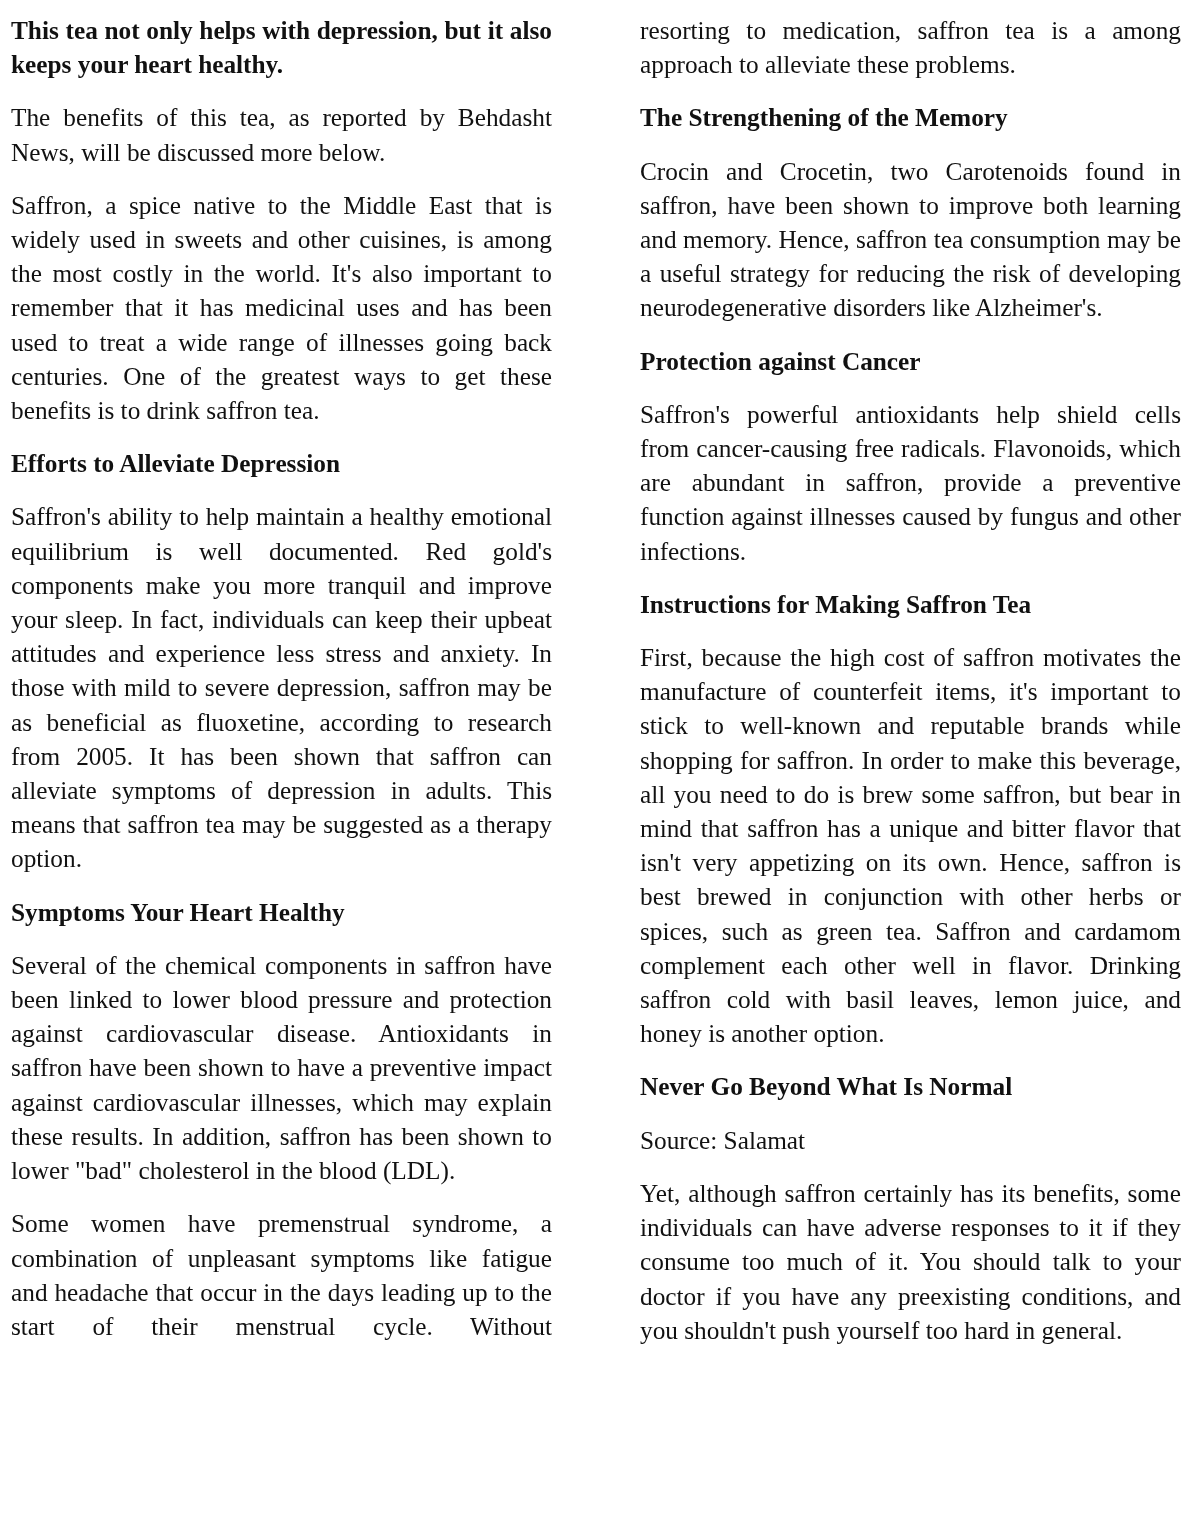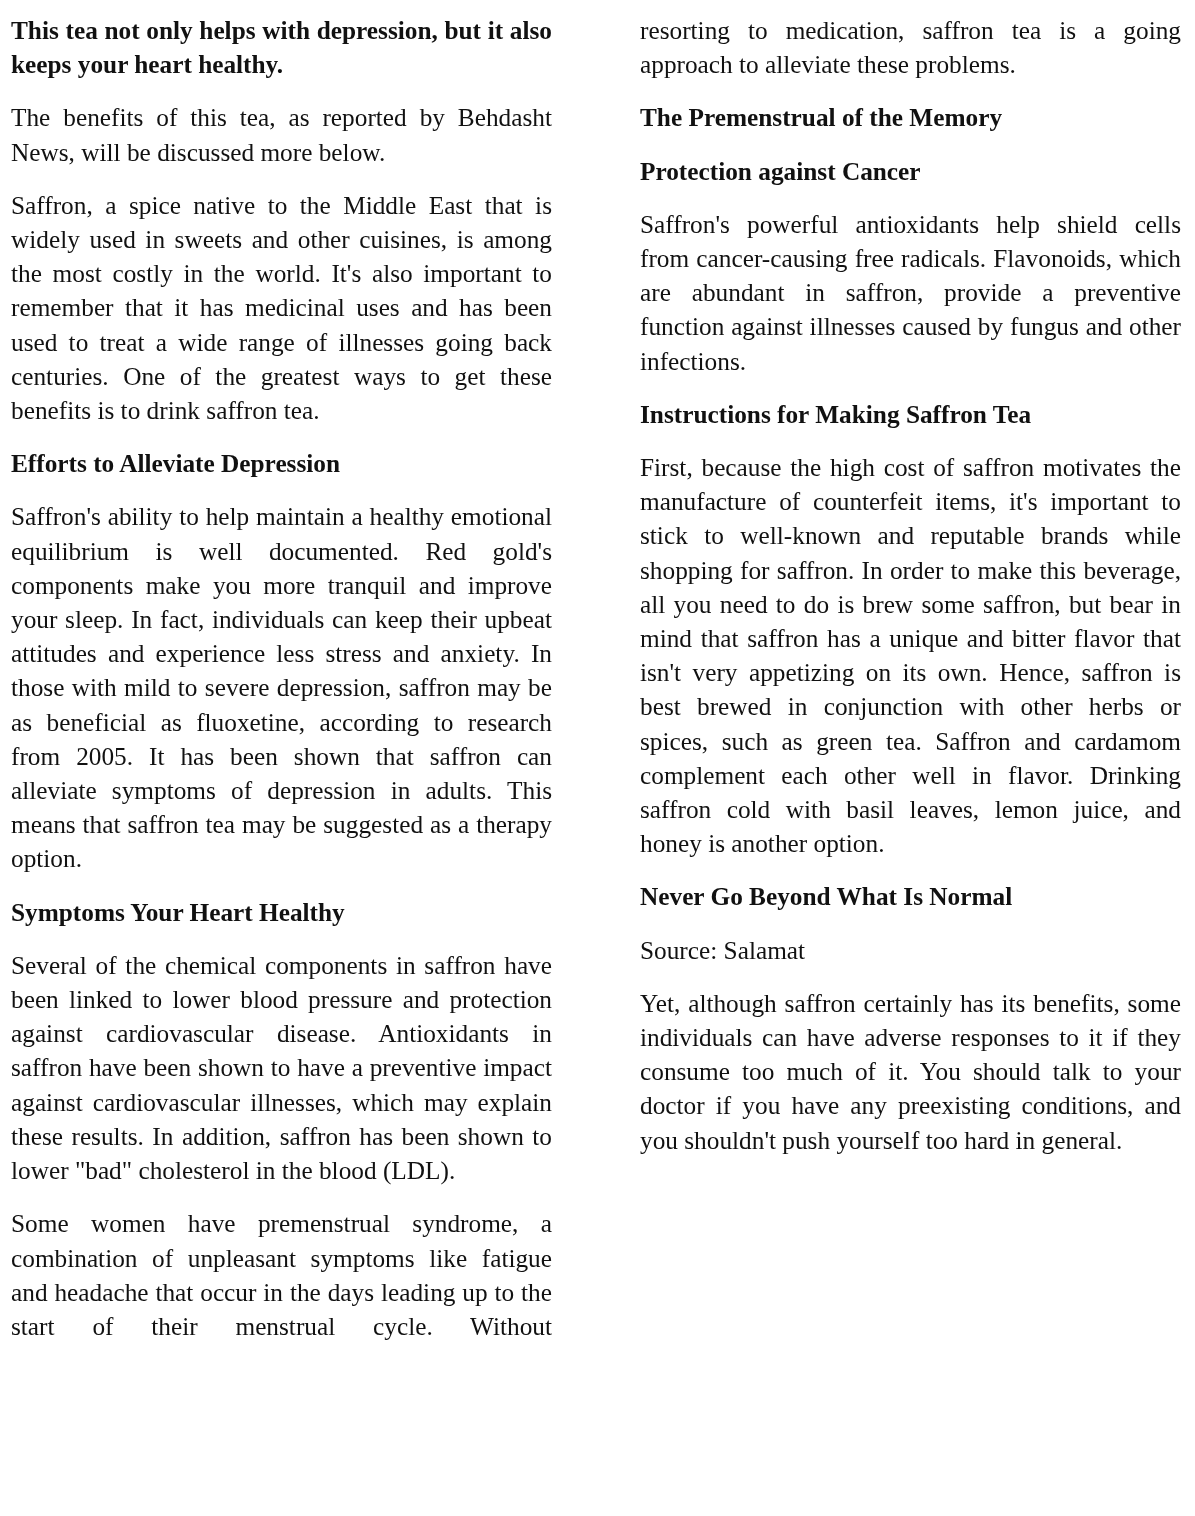--- a/index.html
+++ b/index.html
@@ -61,22 +61,23 @@
     <p>The benefits of this tea, as reported by Behdasht News, will be discussed more below.</p>
     <p>Saffron, a spice native to the Middle East that is widely used in sweets and other cuisines, is among the most costly in the world. It's also important to remember that it has medicinal uses and has been used to treat a wide range of illnesses going back centuries. One of the greatest ways to get these benefits is to drink saffron tea.</p>
     <h2>Efforts to Alleviate Depression</h2>
     <p>Saffron's ability to help maintain a healthy emotional equilibrium is well documented. Red gold's components make you more tranquil and improve your sleep. In fact, individuals can keep their upbeat attitudes and experience less stress and anxiety. In those with mild to severe depression, saffron may be as beneficial as fluoxetine, according to research from 2005. It has been shown that saffron can alleviate symptoms of depression in adults. This means that saffron tea may be suggested as a therapy option.</p>
     <h2>Symptoms Your Heart Healthy</h2>
     <p>Several of the chemical components in saffron have been linked to lower blood pressure and protection against cardiovascular disease. Antioxidants in saffron have been shown to have a preventive impact against cardiovascular illnesses, which may explain these results. In addition, saffron has been shown to lower "bad" cholesterol in the blood (LDL).</p>
     <p class="justify-last">Some women have premenstrual syndrome, a combination of unpleasant symptoms like fatigue and headache that occur in the days leading up to the start of their menstrual cycle. Without</p>
   </div>
 
   <div class="col col-right">
-    <p class="first-para">resorting to medication, saffron tea is a going approach to alleviate these problems.</p>
-    <h2>The Premenstrual of the Memory</h2>
+    <p class="first-para">resorting to medication, saffron tea is a among approach to alleviate these problems.</p>
+    <h2>The Strengthening of the Memory</h2>
+    <p>Crocin and Crocetin, two Carotenoids found in saffron, have been shown to improve both learning and memory. Hence, saffron tea consumption may be a useful strategy for reducing the risk of developing neurodegenerative disorders like Alzheimer's.</p>
     <h2>Protection against Cancer</h2>
     <p>Saffron's powerful antioxidants help shield cells from cancer-causing free radicals. Flavonoids, which are abundant in saffron, provide a preventive function against illnesses caused by fungus and other infections.</p>
     <h2>Instructions for Making Saffron Tea</h2>
     <p>First, because the high cost of saffron motivates the manufacture of counterfeit items, it's important to stick to well-known and reputable brands while shopping for saffron. In order to make this beverage, all you need to do is brew some saffron, but bear in mind that saffron has a unique and bitter flavor that isn't very appetizing on its own. Hence, saffron is best brewed in conjunction with other herbs or spices, such as green tea. Saffron and cardamom complement each other well in flavor. Drinking saffron cold with basil leaves, lemon juice, and honey is another option.</p>
     <h2>Never Go Beyond What Is Normal</h2>
     <p>Source: Salamat</p>
     <p>Yet, although saffron certainly has its benefits, some individuals can have adverse responses to it if they consume too much of it. You should talk to your doctor if you have any preexisting conditions, and you shouldn't push yourself too hard in general.</p>
   </div>
 
 </div>

